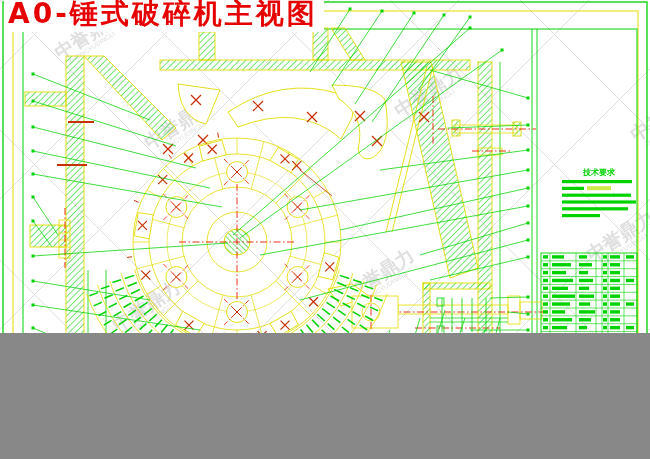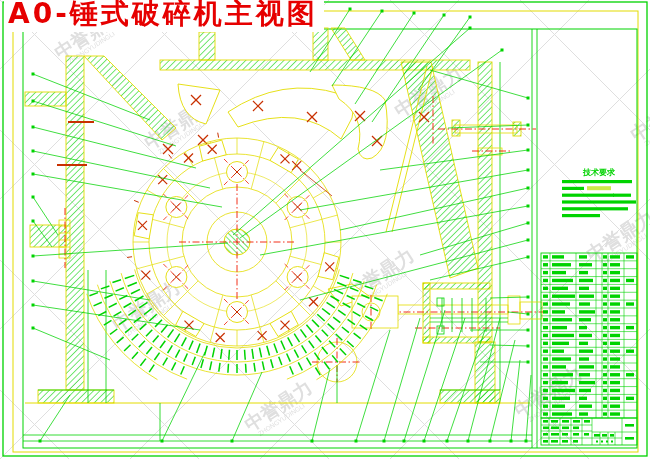--- a/index.html
+++ b/index.html
@@ -1,16 +1,16 @@
 <!DOCTYPE html>
 <html><head>
 <meta charset="utf-8">
 <style>
   html,body{margin:0;padding:0;background:#888;}
-  .stage{position:relative;width:650px;height:459px;background:#ffffff;overflow:hidden;
+  .stage{position:relative;width:650px;height:333px;background:#ffffff;overflow:hidden;
          font-family:"Liberation Sans",sans-serif;}
   .stage svg{position:absolute;left:0;top:0;}
   .cad-title{position:absolute;left:4px;top:-2px;z-index:5;background:#ffffff;
              padding:0 6px 2px 4px;color:#e60000;font-weight:bold;font-size:28px;
              letter-spacing:3px;line-height:32px;white-space:nowrap;
              font-family:"DejaVu Sans","Liberation Sans",sans-serif;}
 </style>
 </head>
 <body>
 

